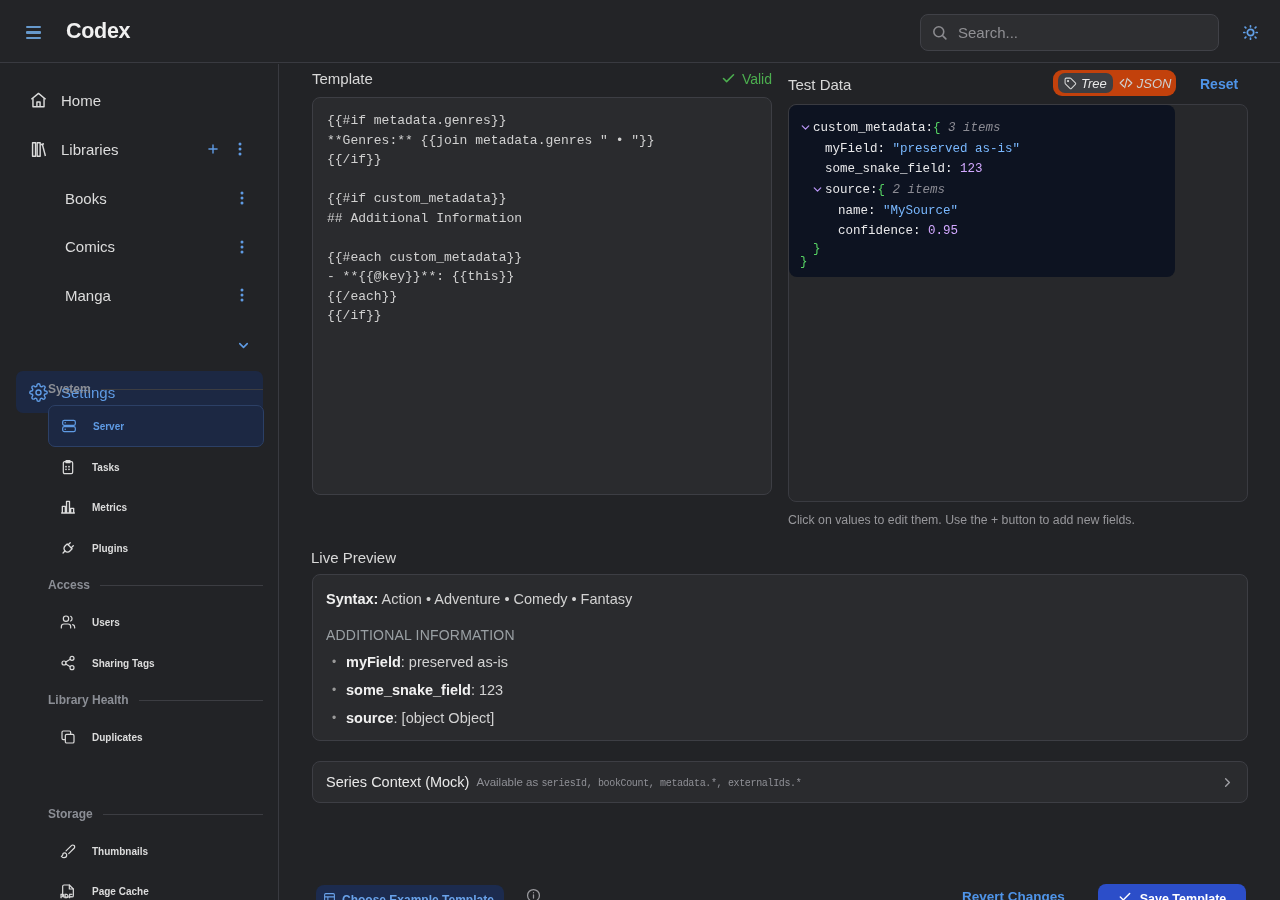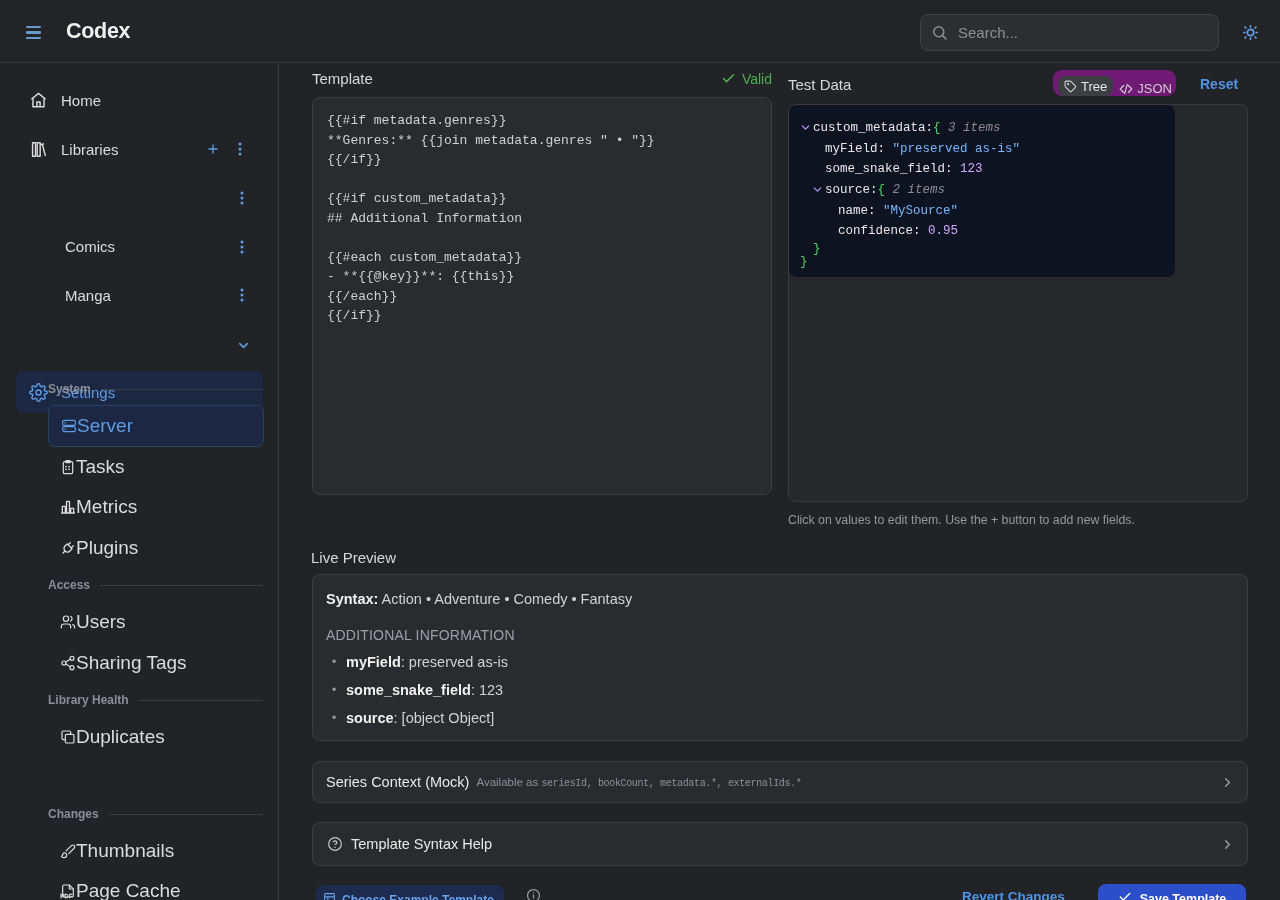--- a/index.html
+++ b/index.html
@@ -23,33 +23,33 @@
 .nav-row { position:absolute; left:16px; width:247px; height:42px; display:flex; align-items:center; border-radius:8px; }
 .nav-row .ic { width:19px; margin-left:13px; }
 .nav-row .txt { margin-left:13px; font-size:15px; color:#dcdcdc; }
 .nav-row.active { background:#1c2843; border-radius:7px;margin-top:48px; }
 .nav-row.active .txt { color:#5f9be4; }
 .sub-label { position:absolute; left:48px; display:flex; align-items:center; width:215px; height:14px; }
 .sub-label span { font-size:12px; font-weight:bold; color:#8b8e95; }
 .sub-label i { flex:1; height:1px; background:#3c3d42; margin-left:10px; font-style:normal; }
 .sub-row { position:absolute; left:48px; width:216px; height:42px; display:flex; align-items:center; border-radius:8px; }
 .sub-row .ic { width:16px; margin-left:12px; }
-.sub-row .txt { margin-left:0; font-size:19px; color:#dcdcdc; }
+.sub-row .txt { margin-left:16px; font-size:10px; color:#dcdcdc;font-weight:bold; }
 .sub-row.active { background:#1c2843; border:1px solid #2c4066; border-radius:7px; }
 .sub-row.active .txt { color:#5f9be4; }
 .lib-row { position:absolute; left:16px; width:247px; height:40px; display:flex; align-items:center; }
 .lib-row .txt { margin-left:49px; font-size:15px; color:#dcdcdc; }
 .dots3 { position:absolute; }
 
 
 #main { position:absolute; left:280px; top:64px; width:1000px; height:836px; }
 .lbl { position:absolute; font-size:15px; color:#d8d8d8; }
 #tpl-box { position:absolute; left:32px; top:33px; width:460px; height:398px; background:#2a2b2e; border:1px solid #3d3e44; border-radius:8px; padding:13px 14px; font-family:"Liberation Mono",monospace; font-size:13px; line-height:19.5px; color:#d0d0d0; white-space:pre; }
 #valid { position:absolute; left:360px; top:7px; width:132px; color:#4cae4f; font-size:14px; display:flex; align-items:flex-start; justify-content:flex-end; gap:6px; }
-#toggle { position:absolute; left:773px; top:6px; width:123px; height:26px; background:#701a75; border-radius:9px; display:flex; align-items:flex-end; padding:0 5px; }
+#toggle { position:absolute; left:773px; top:6px; width:123px; height:26px; background:#c2410c; border-radius:9px; display:flex; align-items:center; padding:0 5px;font-style:italic; }
 #toggle .pill { height:20px; background:#3d3e42; border-radius:7px; display:flex; align-items:center; padding:0 6px 0 6px; gap:4px; }
 #toggle .pill span { font-size:13px; color:#e8e8e8; }
 #toggle .jbtn { display:flex; align-items:center; gap:4px; margin-left:6px; }
 #toggle .jbtn span { font-size:13px; color:#cfcfcf; }
 #reset { position:absolute; left:920px; top:12px; font-size:14px; font-weight:bold; color:#4f94e8; }
 #td-box { position:absolute; left:508px; top:40px; width:460px; height:398px; background:#27282b; border:1px solid #3a3b41; border-radius:8px; }
 #json { position:absolute; left:509px; top:41px; width:386px; height:172px; background:#0d1321; border-radius:8px; padding-top:13px; font-family:"Liberation Mono",monospace; font-size:12.5px; color:#e8e8ea; }
 #json .ln { height:20.6px; display:flex; align-items:center; white-space:pre; }
 #json .br { color:#56d364; } #json .it { color:#8b8b93; font-style:italic; } #json .s { color:#79b8ff; } #json .n { color:#d2a8ff; }
 #caption { position:absolute; left:508px; top:449px; font-size:12.3px; color:#97979b; }
@@ -121,20 +121,23 @@
     <span class="txt">Libraries</span>
   </div>
   <svg class="abs" style="left:206px; top:78px;" width="14" height="14" viewBox="0 0 24 24" fill="none" stroke="#5f9be4" stroke-width="2.4" stroke-linecap="round">
       <path d="M12 5v14M5 12h14"></path>
     </svg>
   <svg class="dots3" style="left:234px; top:78px;" width="12" height="14" viewBox="0 0 12 14">
       <circle cx="6" cy="2" r="1.5" fill="#5f9be4"></circle>
       <circle cx="6" cy="7" r="1.5" fill="#5f9be4"></circle>
       <circle cx="6" cy="12" r="1.5" fill="#5f9be4"></circle>
     </svg>
+  <div class="lib-row" style="top:114px;">
+      <span class="txt">Books</span>
+    </div>
   <svg class="dots3" style="left:236px; top:127px;" width="12" height="14" viewBox="0 0 12 14">
       <circle cx="6" cy="2" r="1.5" fill="#5f9be4"></circle>
       <circle cx="6" cy="7" r="1.5" fill="#5f9be4"></circle>
       <circle cx="6" cy="12" r="1.5" fill="#5f9be4"></circle>
     </svg>
   <div class="lib-row" style="top:162px;">
       <span class="txt">Comics</span>
     </div>
   <svg class="dots3" style="left:236px; top:176px;" width="12" height="14" viewBox="0 0 12 14">
       <circle cx="6" cy="2" r="1.5" fill="#5f9be4"></circle>
@@ -230,21 +233,21 @@
     </div>
   <div class="sub-row" style="top:652px;">
     <svg class="ic" viewBox="0 0 24 24" fill="none" stroke="#dcdcdc" stroke-width="1.8" stroke-linejoin="round">
         <rect x="8" y="8" width="13" height="13" rx="2"></rect>
         <path d="M16 8V5a2 2 0 0 0-2-2H5a2 2 0 0 0-2 2v9a2 2 0 0 0 2 2h3"></path>
       </svg>
     <span class="txt">Duplicates</span>
   </div>
 
   <div class="sub-label" style="top:743px;">
-      <span>Changes</span>
+      <span>Storage</span>
       <i></i>
     </div>
   <div class="sub-row" style="top:766px;">
     <svg class="ic" viewBox="0 0 24 24" fill="none" stroke="#dcdcdc" stroke-width="1.8" stroke-linecap="round" stroke-linejoin="round">
         <path d="M9.06 11.9l8.07-8.06a2.85 2.85 0 1 1 4.03 4.03l-8.06 8.08"></path>
         <path d="M7.07 14.94c-1.66 0-3 1.35-3 3.02 0 1.33-2.5 1.52-2 2.02 1.08 1.1 2.49 2.02 4 2.02 2.2 0 4-1.8 4-4.04a3.01 3.01 0 0 0-3-3.02z"></path>
       </svg>
     <span class="txt">Thumbnails</span>
   </div>
   <div class="sub-row" style="top:806px;">
@@ -327,32 +330,20 @@
   </div>
 
   <div id="sc-box">
     <span class="t1">Series Context (Mock)</span>
     <span class="t2">Available as <code>seriesId, bookCount, metadata.*, externalIds.*</code></span>
     <span class="grow"></span>
     <svg width="15" height="15" viewBox="0 0 24 24" fill="none" stroke="#a0a0a5" stroke-width="2.2" stroke-linecap="round" stroke-linejoin="round">
         <path d="M9 6l6 6-6 6"></path>
       </svg>
   </div>
-  <div id="sh-box">
-    <svg width="16" height="16" viewBox="0 0 24 24" fill="none" stroke="#c9c9c9" stroke-width="1.8" stroke-linecap="round">
-        <circle cx="12" cy="12" r="9.5"></circle>
-        <path d="M9.3 9a2.8 2.8 0 0 1 5.4 1c0 1.8-2.7 2.4-2.7 2.4"></path>
-        <path d="M12 17h.01" stroke-width="2.2"></path>
-      </svg>
-    <span class="t1">Template Syntax Help</span>
-    <span class="grow"></span>
-    <svg width="15" height="15" viewBox="0 0 24 24" fill="none" stroke="#a0a0a5" stroke-width="2.2" stroke-linecap="round" stroke-linejoin="round">
-        <path d="M9 6l6 6-6 6"></path>
-      </svg>
-  </div>
 
   <div id="btn1"><div class="btn-blue">
     <svg width="13" height="13" viewBox="0 0 24 24" fill="none" stroke="#69a2ea" stroke-width="2" stroke-linejoin="round" style="margin-top:2px;">
           <rect x="3" y="3" width="18" height="18" rx="2"></rect>
           <path d="M3 9h18M9 21V9"></path>
         </svg>
     <span>Choose Example Template</span>
   </div></div>
   <svg id="info-i" class="abs" width="15" height="15" viewBox="0 0 24 24" fill="none" stroke="#9a9a9e" stroke-width="2" stroke-linecap="round">
       <circle cx="12" cy="12" r="9.5"></circle>

